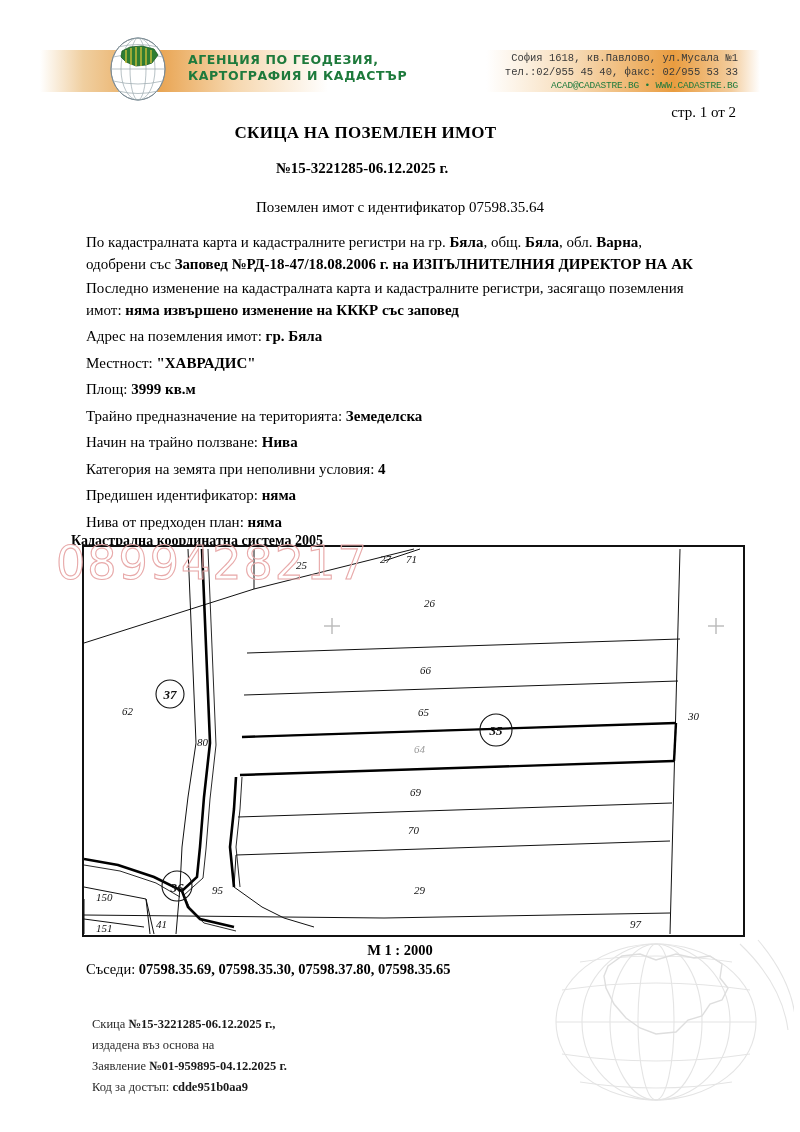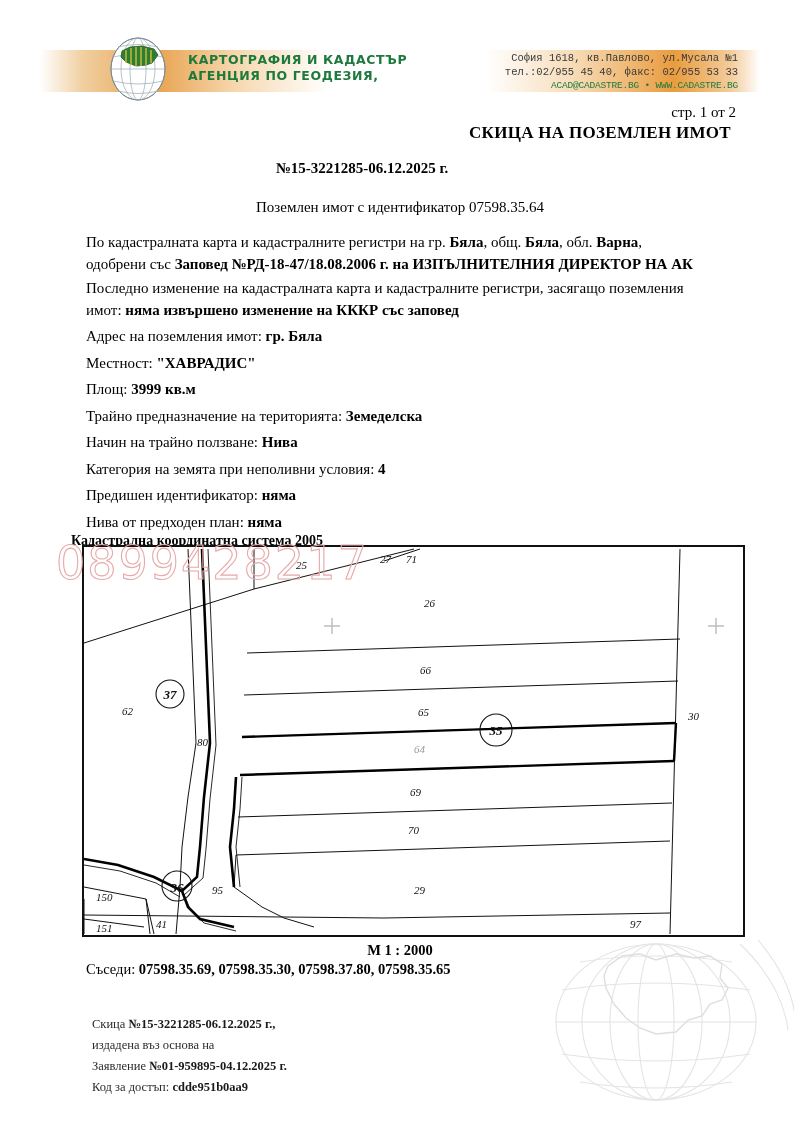--- a/index.html
+++ b/index.html
@@ -89,21 +89,21 @@
     top: 104px;
     font-size: 15px;
   }
 
   
   .doc-title {
     position: absolute;
     left: 0;
     top: 123px;
     width: 731px;
-    text-align: right;
+    text-align: center;
     font-weight: bold;
     font-size: 17px;
     letter-spacing: 0.3px;
   }
   .doc-number {
     position: absolute;
     left: 0;
     top: 160px;
     width: 724px;
     text-align: center;
@@ -230,22 +230,22 @@
       <line x1="9" y1="33" x2="63" y2="33" stroke="#9aa7ae" stroke-width="0.7"></line>
       <path d="M11,21 Q36,15 61,21" fill="none" stroke="#9aa7ae" stroke-width="0.7"></path>
       <path d="M11,45 Q36,51 61,45" fill="none" stroke="#9aa7ae" stroke-width="0.7"></path>
       <path d="M16,11 Q36,6 56,11" fill="none" stroke="#9aa7ae" stroke-width="0.7"></path>
       <path d="M16,55 Q36,60 56,55" fill="none" stroke="#9aa7ae" stroke-width="0.7"></path>
       <path d="M20,15 L28,11 L40,10 L52,13 L56,19 L50,27 L44,29 L34,30 L24,26 L19,21 Z" fill="#2f7d32" stroke="#1c5a20" stroke-width="0.8"></path>
       <path d="M24,14 L24,27 M29,12 L29,29 M34,11 L34,30 M39,11 L39,30 M44,12 L44,29 M49,14 L49,27" fill="none" stroke="#d8c43a" stroke-width="1.3"></path>
     </svg>
 
     <div class="hdr-agency">
+      <div>АГЕНЦИЯ ПО ГЕОДЕЗИЯ,</div>
       <div>КАРТОГРАФИЯ И КАДАСТЪР</div>
-      <div>АГЕНЦИЯ ПО ГЕОДЕЗИЯ,</div>
     </div>
 
     <div class="hdr-contact">
       <div>София 1618, кв.Павлово, ул.Мусала №1</div>
       <div>тел.:02/955 45 40, факс: 02/955 53 33</div>
       <div class="web">ACAD@CADASTRE.BG • WWW.CADASTRE.BG</div>
     </div>
   </div>
 
   <div class="page-no">стр. 1 от 2</div>

